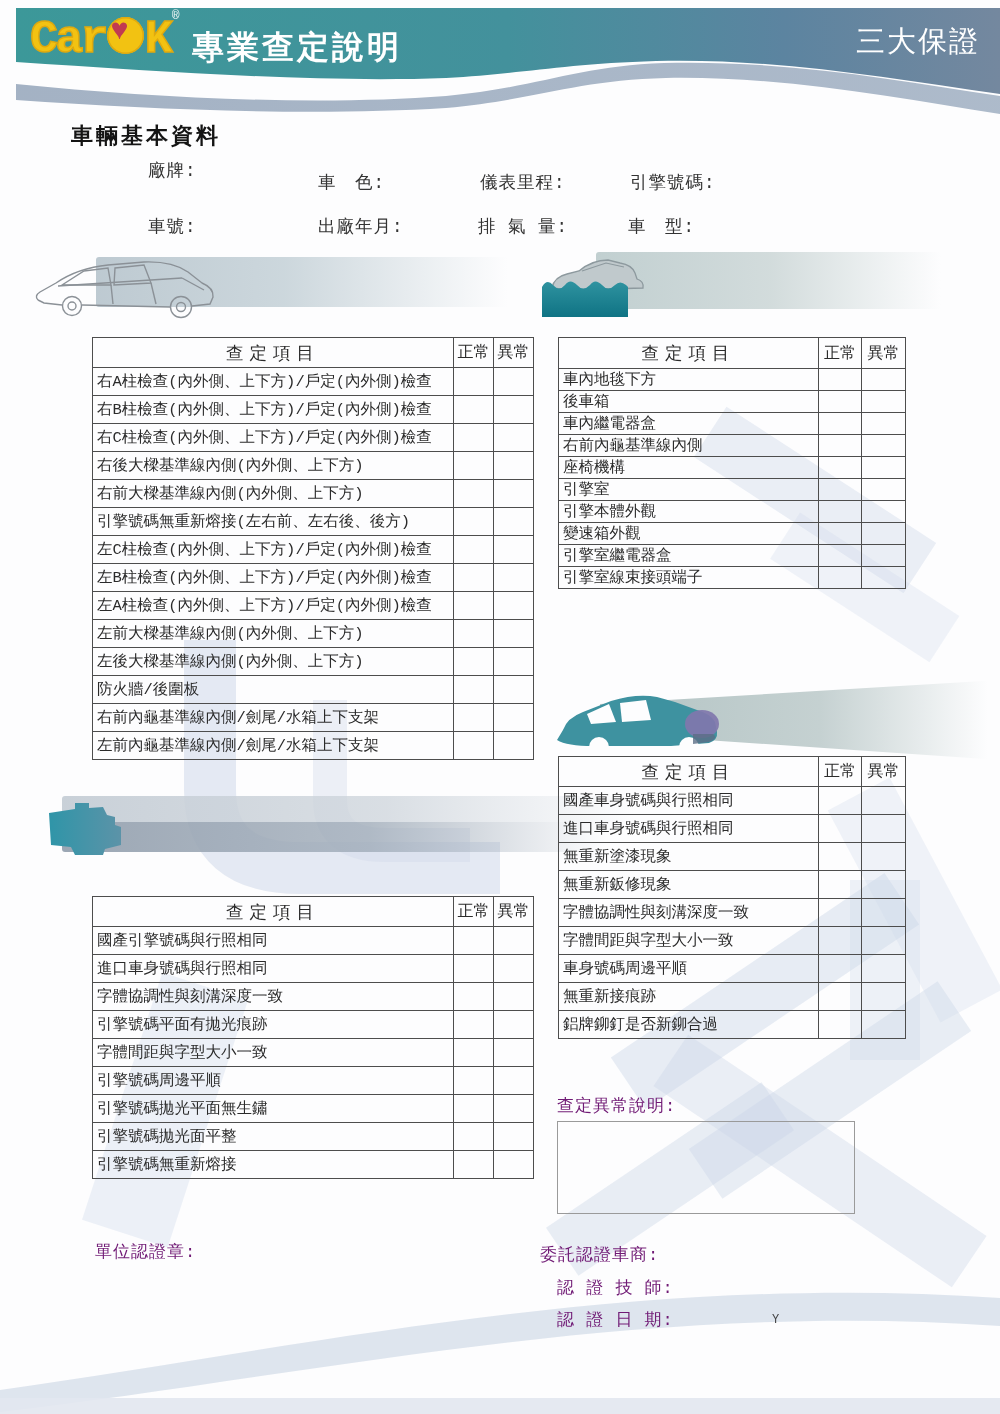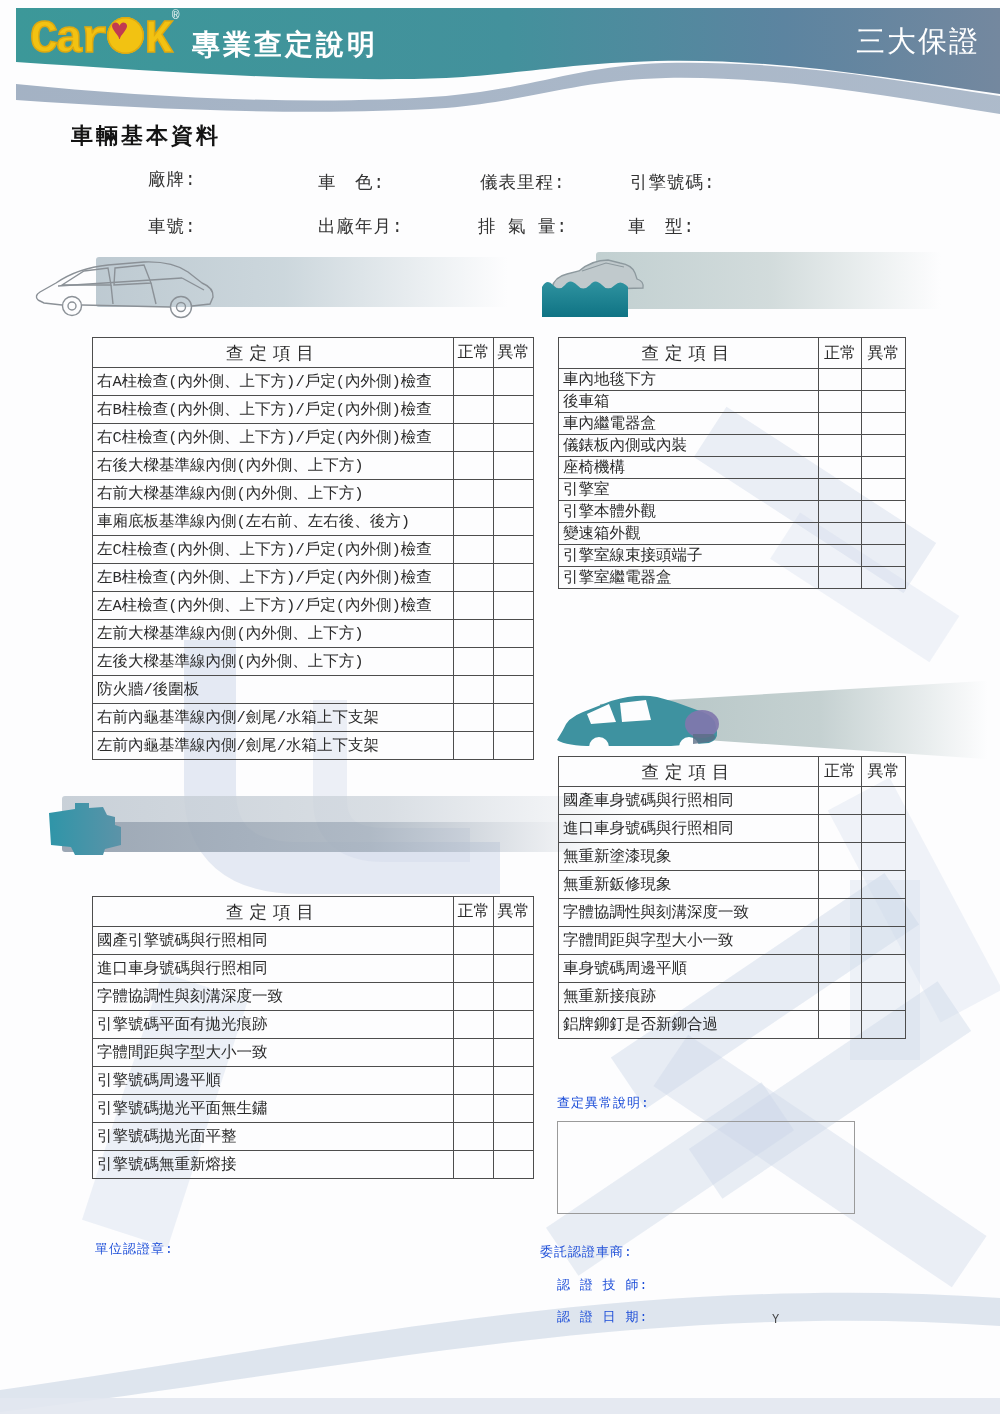--- a/index.html
+++ b/index.html
@@ -20,21 +20,21 @@
   .lg-txt{font-weight:800;font-size:47px;line-height:56px;color:#F2C212;
           -webkit-text-stroke:1.5px #DFA90F;letter-spacing:-3px;}
   .lg-heart-wrap{display:inline-block;width:37px;height:37px;background:#F2C212;
           border-radius:50%;position:relative;vertical-align:-2px;margin:0 1px;
           box-shadow:inset 0 0 0 1.5px #DFA90F;}
   .lg-heart{position:absolute;left:4px;top:-3px;font-size:30px;color:#C13A52;
           -webkit-text-stroke:0;}
   .lg-reg{color:#eef6f6;font-size:13px;vertical-align:top;position:relative;top:-4px;left:2px;
           -webkit-text-stroke:0;font-weight:400;}
   .banner-title{position:absolute;left:192px;top:26px;z-index:4;color:#fff;
-          font-size:28px;font-weight:700;letter-spacing:3px;}
+          font-size:32px;font-weight:700;letter-spacing:3px;}
   .banner-right{position:absolute;left:856px;top:22px;z-index:4;color:#fff;
           font-size:29px;font-weight:500;letter-spacing:2px;}
 
   .section-title{position:absolute;left:62px;top:112px;z-index:3;margin:9px;
           font-size:22px;font-weight:700;letter-spacing:3px;color:#141414;}
 
   .field-label{position:absolute;z-index:3;font-size:17.5px;color:#333;letter-spacing:1px;}
 
   
   .ctable{position:absolute;z-index:3;border-collapse:collapse;table-layout:fixed;
@@ -42,21 +42,21 @@
   .ctable th,.ctable td{border:1.6px solid #4d4d4d;padding:0;overflow:hidden;}
   .ctable th{font-weight:400;color:#2b2b2b;background:transparent;}
   .th-item{font-size:17.5px;letter-spacing:6px;text-align:center;}
   .th-chk{font-size:16px;text-align:center;letter-spacing:0;}
   .ctable td.item{font-size:15.5px;color:#2b2b2b;padding:0 4px;white-space:nowrap;
           text-align:left;letter-spacing:0;}
   .t-h30 thead tr{height:30px;} .t-h31 thead tr{height:31px;}
   .r28 tbody tr{height:28px;}  .r29 tbody tr{height:16px;}
 
   
-  .lbl{position:absolute;z-index:3;font-size:13px;color:#1d4ed8;letter-spacing:1px;}
+  .lbl{position:absolute;z-index:3;font-size:17px;color:#701a75;letter-spacing:1px;}
   .note-box{position:absolute;z-index:3;border:1px solid #9a9a9a;background:transparent;}
   .y-small{position:absolute;z-index:3;font-size:12px;color:#444;}
 
   
   .st-tex{background-image:repeating-linear-gradient(90deg,rgba(255,255,255,.22) 0 5px,rgba(255,255,255,0) 5px 13px);}
   #st1{left:96px;top:257px;width:420px;height:50px;
        background:linear-gradient(90deg,rgba(186,199,207,.95),rgba(199,211,217,.9) 45%,rgba(205,216,221,0) 98%);}
   #st2{left:596px;top:252px;width:352px;height:57px;
        background:linear-gradient(90deg,rgba(190,205,206,.95),rgba(203,214,214,.85) 50%,rgba(205,216,216,0) 98%);}
   #st3{left:600px;top:680px;width:400px;height:80px;
@@ -108,21 +108,21 @@
   </svg>
 
   <div class="logo">
     <span class="lg-txt">Car</span><span class="lg-heart-wrap"><span class="lg-heart">♥</span></span><span class="lg-txt">K</span><span class="lg-reg">®</span>
   </div>
   <div class="banner-title">專業查定說明</div>
   <div class="banner-right">三大保證</div>
 
   <h1 class="section-title">車輛基本資料</h1>
 
-  <div class="field-label" style="left:148px;top:167px">廠牌:</div>
+  <div class="field-label" style="left:148px;top:158px">廠牌:</div>
   <div class="field-label" style="left:318px;top:170px">車　色:</div>
   <div class="field-label" style="left:480px;top:170px">儀表里程:</div>
   <div class="field-label" style="left:630px;top:170px">引擎號碼:</div>
   <div class="field-label" style="left:148px;top:214px">車號:</div>
   <div class="field-label" style="left:318px;top:214px">出廠年月:</div>
   <div class="field-label" style="left:478px;top:214px">排 氣 量:</div>
   <div class="field-label" style="left:628px;top:214px">車　型:</div>
 
   <div class="streak st-tex" id="st1"></div>
   <div class="streak st-tex" id="st2"></div>
@@ -219,21 +219,21 @@
           <td></td>
         </tr>
 
         <tr>
           <td class="item">右前大樑基準線內側(內外側、上下方)</td>
           <td></td>
           <td></td>
         </tr>
 
         <tr>
-          <td class="item">車廂底板基準線內側(左右前、左右後、後方)</td>
+          <td class="item">引擎號碼無重新熔接(左右前、左右後、後方)</td>
           <td></td>
           <td></td>
         </tr>
 
         <tr>
           <td class="item">左C柱檢查(內外側、上下方)/戶定(內外側)檢查</td>
           <td></td>
           <td></td>
         </tr>
 
@@ -308,21 +308,21 @@
           <td></td>
         </tr>
 
         <tr>
           <td class="item">車內繼電器盒</td>
           <td></td>
           <td></td>
         </tr>
 
         <tr>
-          <td class="item">儀錶板內側或內裝</td>
+          <td class="item">右前內龜基準線內側</td>
           <td></td>
           <td></td>
         </tr>
 
         <tr>
           <td class="item">座椅機構</td>
           <td></td>
           <td></td>
         </tr>
 
@@ -338,27 +338,27 @@
           <td></td>
         </tr>
 
         <tr>
           <td class="item">變速箱外觀</td>
           <td></td>
           <td></td>
         </tr>
 
         <tr>
+          <td class="item">引擎室繼電器盒</td>
+          <td></td>
+          <td></td>
+        </tr>
+
+        <tr>
           <td class="item">引擎室線束接頭端子</td>
-          <td></td>
-          <td></td>
-        </tr>
-
-        <tr>
-          <td class="item">引擎室繼電器盒</td>
           <td></td>
           <td></td>
         </tr>
       </tbody>
   </table>
 
   <table class="ctable t-h30 r28" style="left:558px;top:756px;width:347px">
     <colgroup>
         <col style="width:260px">
         <col style="width:43px">

